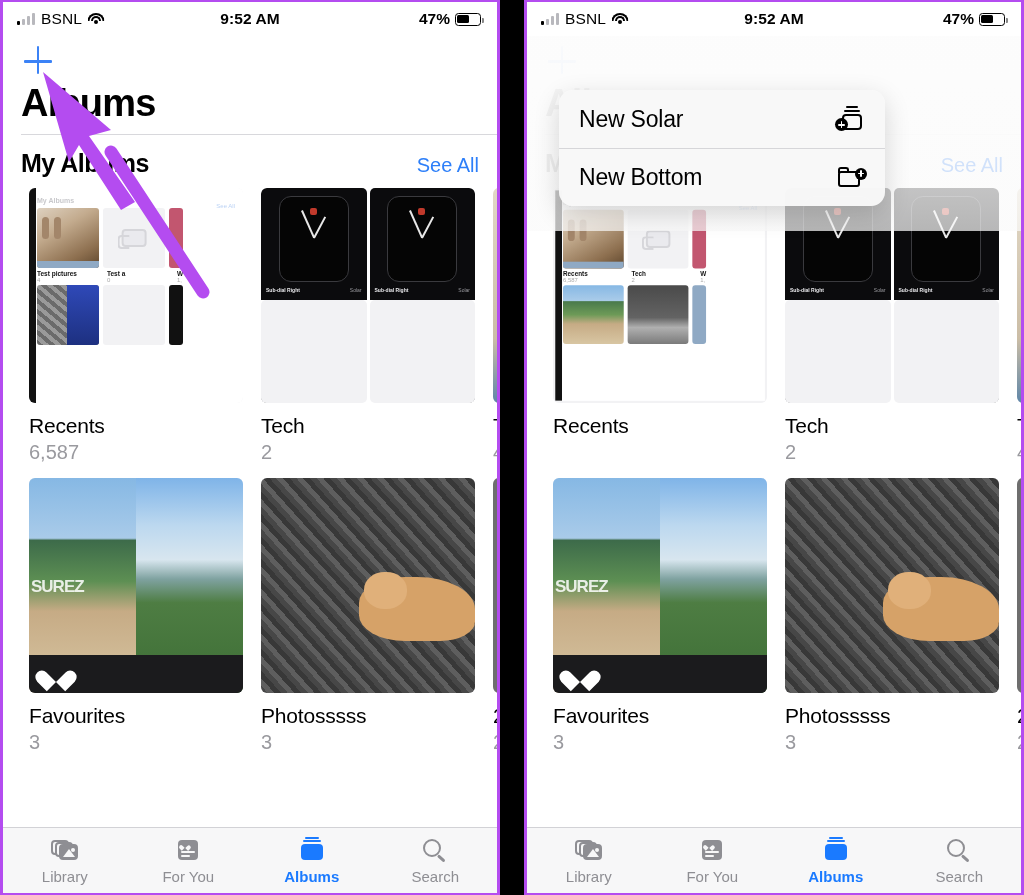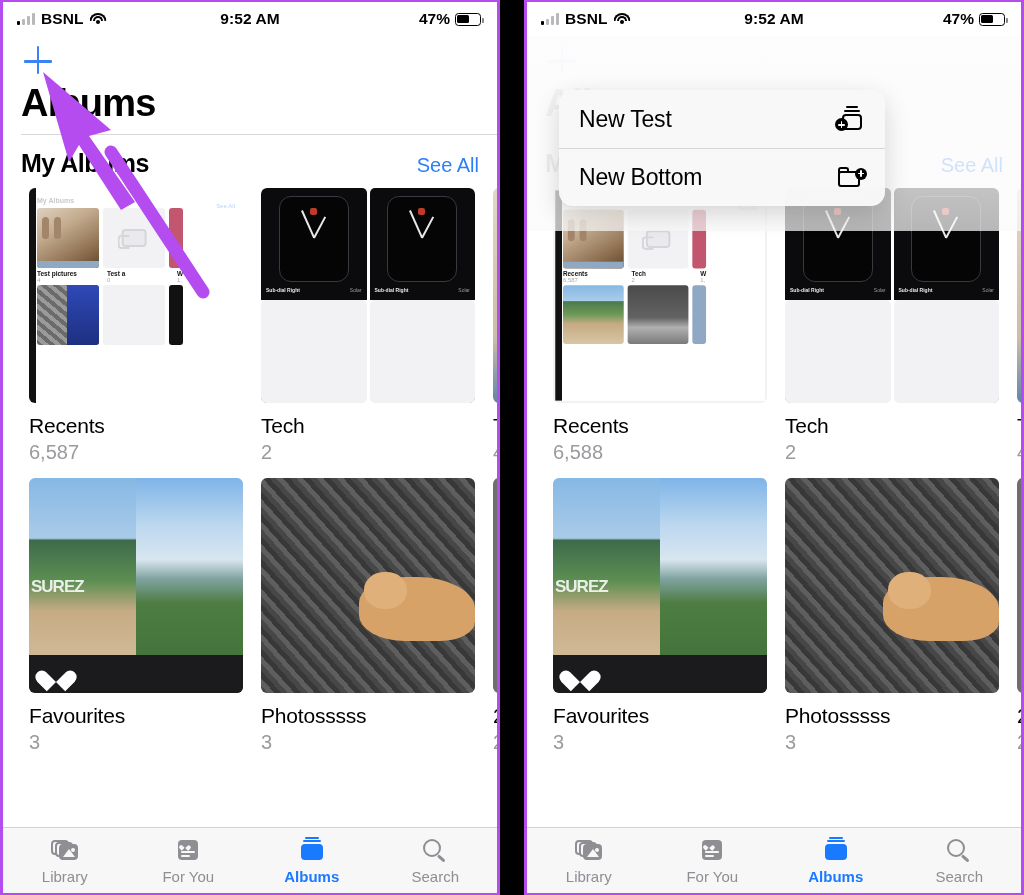--- a/index.html
+++ b/index.html
@@ -32,21 +32,21 @@
     padding:0 16px 0 14px; position:relative;
     background:#fff;
   }
   .sb-left { display:flex; align-items:center; gap:6px; }
   .bars { display:flex; align-items:flex-end; gap:2px; height:12px; }
   .bars i { display:block; width:3px; background:#000; border-radius:1px; }
   .bars i:nth-child(1){height:4px;}
   .bars i:nth-child(2){height:6px;background:#b8b8bd;}
   .bars i:nth-child(3){height:9px;background:#b8b8bd;}
   .bars i:nth-child(4){height:12px;background:#b8b8bd;}
-  .carrier { font-size:15.5px; font-weight:700; letter-spacing:.1px; color:#000; }
+  .carrier { font-size:15.5px; font-weight:400; letter-spacing:.1px; color:#000; }
   .wifi { width:17px; height:13px; position:relative; display:inline-block; }
   .wifi span { position:absolute; left:50%; transform:translateX(-50%);
      border:2px solid #000; border-bottom:none; border-radius:50% 50% 0 0 / 100% 100% 0 0; }
   .wifi span.a { width:17px; height:8px; top:0; }
   .wifi span.b { width:10px; height:5px; top:3.5px; }
   .wifi span.c { width:4px; height:4px; top:7px; border-radius:50%; border:none; background:#000; }
   .sb-time {
     position:absolute; left:0; right:0; text-align:center;
     font-size:15.5px; font-weight:600; color:#000; letter-spacing:.1px;
     pointer-events:none;
@@ -527,21 +527,20 @@
                   </div>
               </div>
               <div class="mini-row" style="padding-top:2px">
                 <div class="mini-tile" style="background:linear-gradient(#86b8e4 0%,#a9cbe9 26%,#4a7a4c 28%,#6d9a57 50%,#c6ab85 66%,#d8c6a3 100%)"></div>
                 <div class="mini-tile" style="background:linear-gradient(#4a4a4a 0%,#636363 55%,#b0b0b0 72%,#7a7a7a 100%)"></div>
                 <div class="mini-tile" style="width:14px;background:#8fa9c4"></div>
               </div>
             </div>
           </div>
           <div class="cap-title">Recents</div>
-          <div class="cap-count">6,588</div>
         </div>
 
         <div class="cell">
           <div class="thumb">
             <div style="position:absolute;inset:0;display:flex;gap:3px;background:#fff">
               <div class="watch" style="flex:1;border-radius:5px">
                 <div class="face">
                     <div class="dial"></div>
                   </div>
                 <div class="wrow" style="top:46%">
@@ -615,21 +614,21 @@
           <div class="thumb" style="background:#6e6e6e"></div>
           <div class="cap-title">2</div>
           <div class="cap-count">2</div>
         </div>
       </div>
 
       <div style="position:absolute;left:0;right:0;top:34px;height:195px;background:linear-gradient(rgba(252,252,252,.94),rgba(250,250,250,.72));"></div>
 
       <div class="menu">
         <div class="menu-item">
-          <span class="mlbl">New Test</span>
+          <span class="mlbl">New Solar</span>
           <span class="menu-ic ic-newalbum">
             <span class="s2"></span>
               <span class="s1"></span>
               <span class="rect"></span>
               <span class="badge"></span>
           </span>
         </div>
         <div class="menu-item">
           <span class="mlbl">New Bottom</span>
           <span class="menu-ic ic-newfolder">

